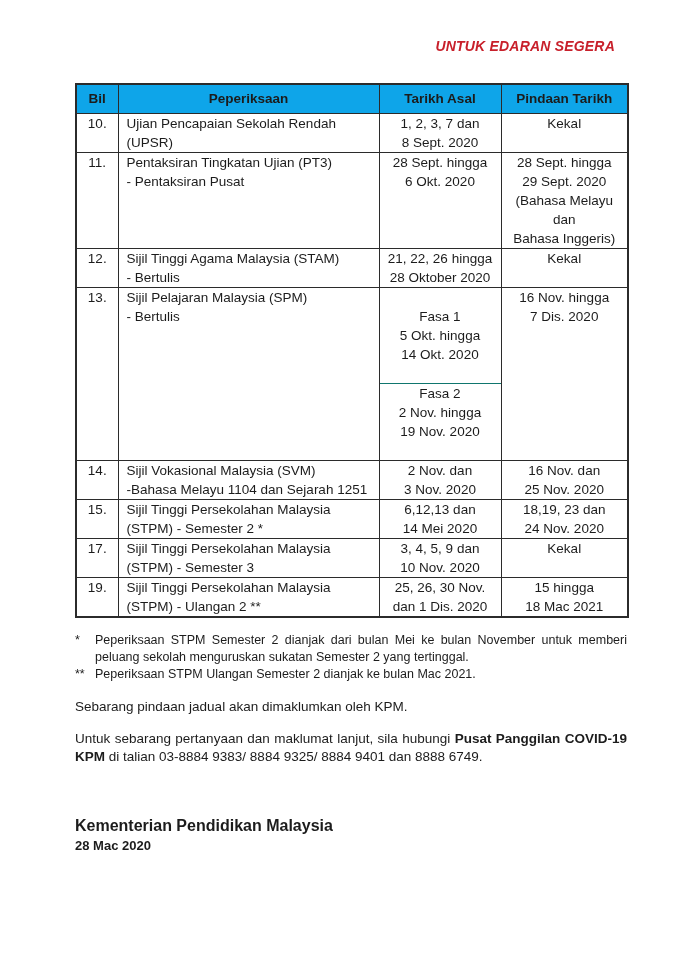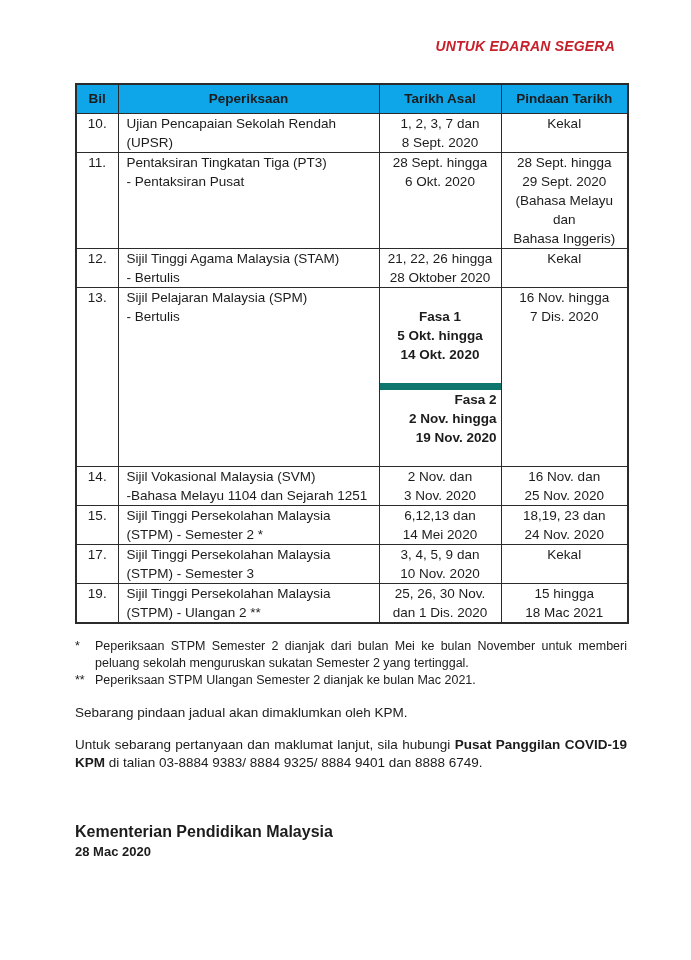--- a/index.html
+++ b/index.html
@@ -44,22 +44,22 @@
     vertical-align: top;
     font-size: 13.5px;
     line-height: 19px;
     white-space: pre-line;
     padding: 0 4px;
   }
   td.c-bil  { text-align: center; padding: 0 2px; }
   td.c-exam { text-align: left; padding: 0 4px 0 8px; }
   td.c-date { text-align: center; margin-top: 36px; }
   td.split  { padding: 0; }
-  .split .sub  { padding: 0 4px; text-align: center; font-weight: bold; }
-  .split .sub2 { border-top: 7px solid #0f766e; text-align: right; }
+  .split .sub  { padding: 0 4px; text-align: center; }
+  .split .sub2 { border-top: 1px solid #0f766e; }
 
   .footnotes {
     margin-top: 14px;
     font-size: 12.5px;
     line-height: 17px;
     width: 552px;
   }
   .fn { display: flex; }
   .fn-marker { width: 20px; flex: none; }
   .fn-text { flex: 1; text-align: justify; }
@@ -103,21 +103,21 @@
       <tr>
         <td class="c-bil">10.</td>
         <td class="c-exam">Ujian Pencapaian Sekolah Rendah
 (UPSR)</td>
         <td class="c-date">1, 2, 3, 7 dan
 8 Sept. 2020</td>
         <td class="c-date">Kekal</td>
       </tr>
       <tr>
         <td class="c-bil">11.</td>
-        <td class="c-exam">Pentaksiran Tingkatan Tiga (PT3)
+        <td class="c-exam">Pentaksiran Tingkatan Ujian (PT3)
 - Pentaksiran Pusat</td>
         <td class="c-date">28 Sept. hingga
 6 Okt. 2020</td>
         <td class="c-date">28 Sept. hingga
 29 Sept. 2020
 (Bahasa Melayu
 dan
 Bahasa Inggeris)</td>
       </tr>
       <tr>

